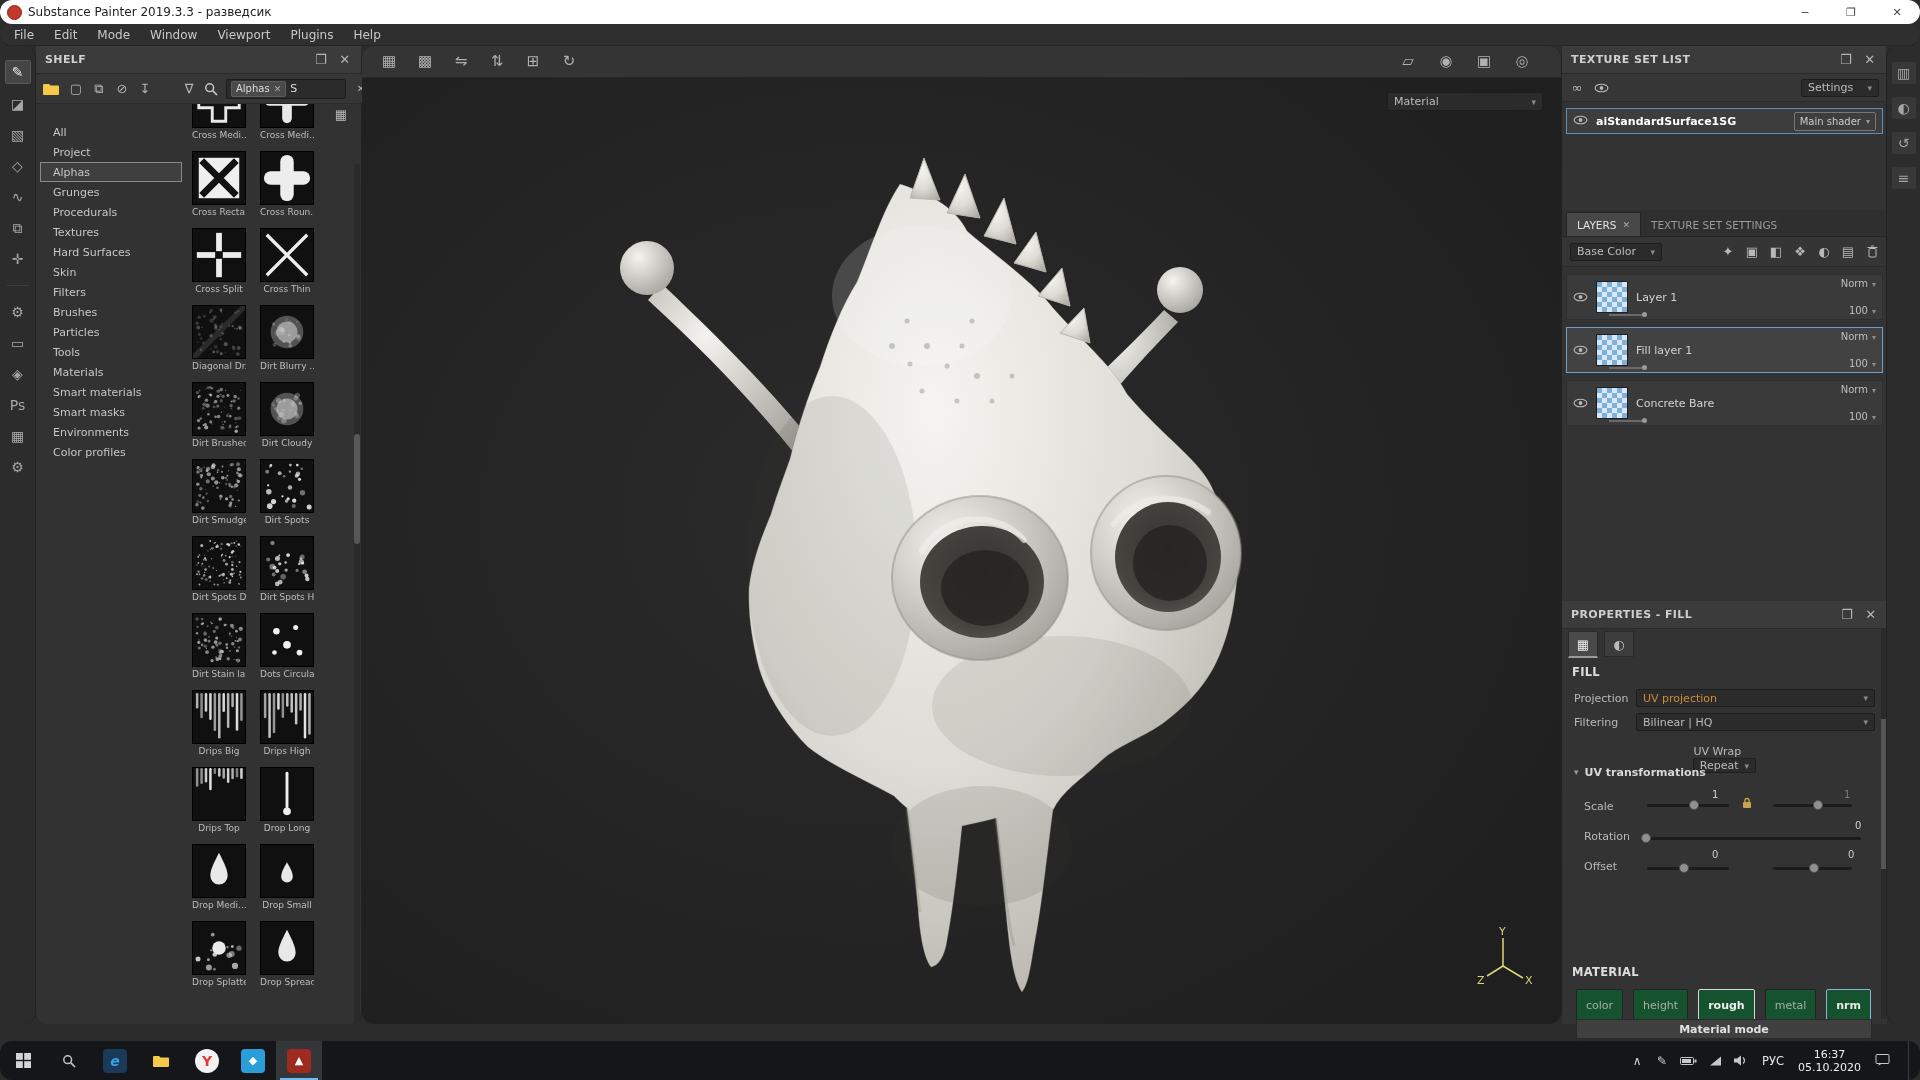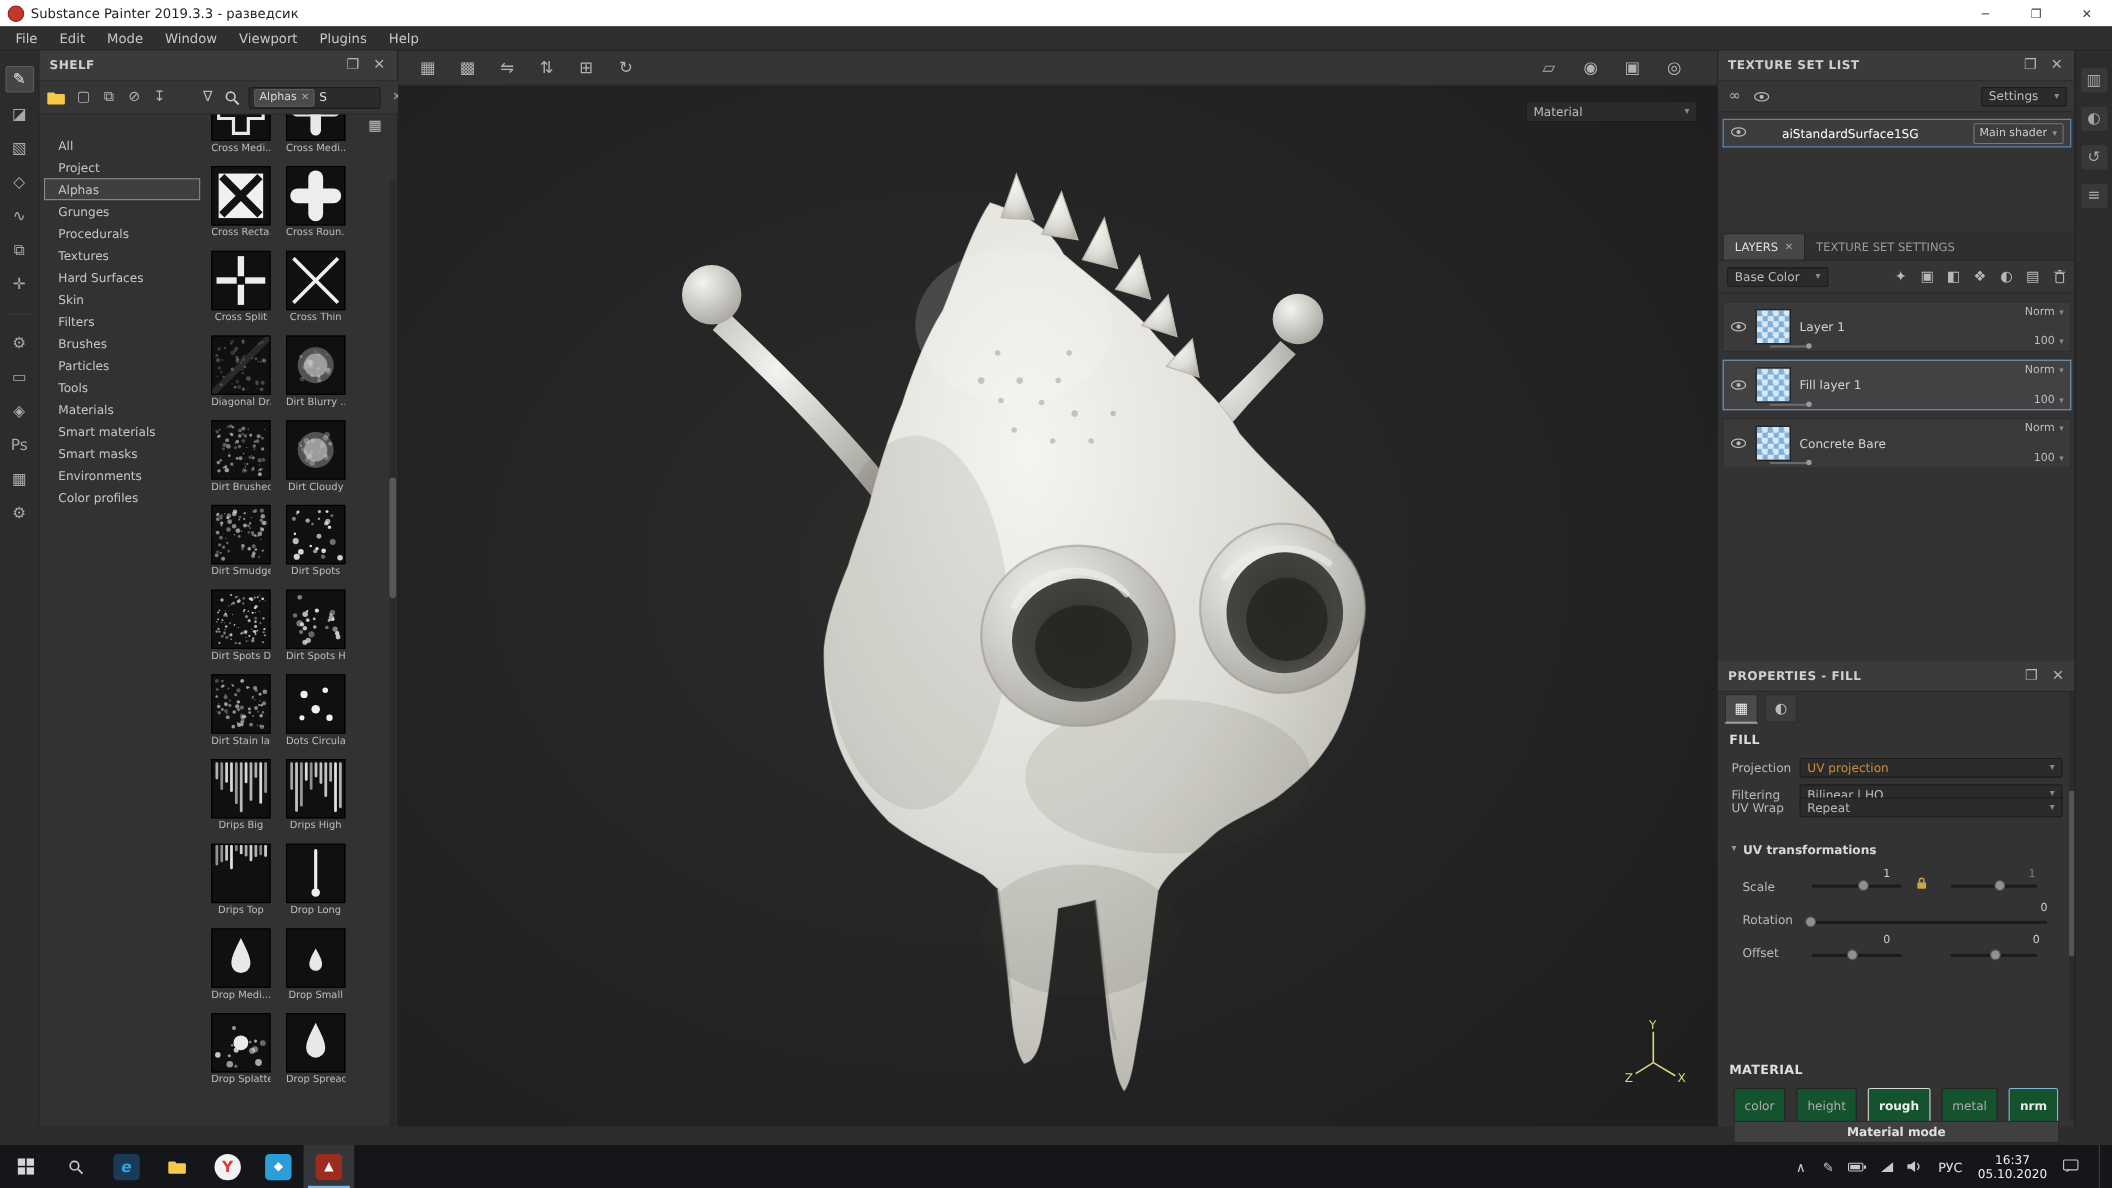--- a/index.html
+++ b/index.html
@@ -1,19 +1,19 @@
 <!DOCTYPE html>
 <html><head>
 <meta charset="utf-8">
 <style>
   html,body{margin:0;padding:0;background:#000;}
   #stage{position:relative;width:1920px;height:1080px;overflow:hidden;
     font-family:"DejaVu Sans","Liberation Sans",sans-serif;font-size:11px;color:#c8c8c8;
     background:#2c2c2c;-webkit-font-smoothing:antialiased;}
-  .abs{position:absolute;}
+  .abs{position:absolute;border-radius:12px;}
   
   #titlebar{left:0;top:0;width:1920px;height:24px;background:#ffffff;color:#1a1a1a;
     display:flex;align-items:center;}
   #app-logo{width:13px;height:13px;border-radius:50%;background:#c2392b;margin:0 6px 0 7px;
     display:inline-block;border:1px solid #8e2418;}
   #win-title{font-size:12px;color:#222;}
   #win-controls{margin-left:auto;display:flex;height:100%;}
   .win-btn{width:46px;height:100%;display:flex;align-items:center;justify-content:center;
     color:#444;font-size:11px;}
   
@@ -72,21 +72,21 @@
   #model-svg{position:absolute;left:0;top:0;}
   #axis-gizmo{position:absolute;right:26px;bottom:36px;width:60px;height:62px;}
   #axis-gizmo text{font-size:11px;fill:#d8d87a;}
   
   #right-col{left:1561px;top:46px;width:325px;height:978px;background:#333333;border-left:1px solid #222;box-sizing:border-box;}
   #tsl-toolbar{position:absolute;left:0;top:28px;width:325px;height:28px;display:flex;align-items:center;
     padding:0 8px;gap:10px;box-sizing:border-box;background:#363636;border-bottom:1px solid #2b2b2b;}
   #tsl-settings{margin-left:auto;width:78px;height:18px;}
   #tsl-row{position:absolute;left:4px;top:62px;width:317px;height:26px;display:flex;align-items:center;
     gap:8px;padding:0 6px;box-sizing:border-box;background:#3d3d3d;border:1px solid #5c8fbe;}
-  #tsl-name{font-weight:normal;color:#fff;font-size:11px;margin-left:24px;}
+  #tsl-name{font-weight:bold;color:#fff;font-size:11px;}
   #main-shader-btn{margin-left:auto;border:1px solid #777;border-radius:2px;height:17px;
     display:flex;align-items:center;padding:0 5px;font-size:10px;color:#ccc;gap:5px;}
   
   #layers-tabs{position:absolute;left:0;top:164px;width:325px;height:27px;background:#2f2f2f;
     border-bottom:1px solid #242424;display:flex;align-items:flex-end;padding-left:4px;box-sizing:border-box;}
   .tab{height:23px;display:flex;align-items:center;padding:0 10px;font-size:10.5px;color:#9b9b9b;gap:6px;}
   .tab.active{background:#474747;color:#e2e2e2;border:1px solid #242424;border-bottom:none;border-radius:2px 2px 0 0;}
   .tab .x{font-size:9px;color:#aaa;}
   #layers-toolbar{position:absolute;left:0;top:191px;width:325px;height:30px;display:flex;align-items:center;
     padding:0 8px;box-sizing:border-box;gap:9px;background:#353535;border-bottom:1px solid #2b2b2b;}
@@ -1127,21 +1127,21 @@
             <span class="arr">▾</span>
         </div>
       </div>
       <div class="prow" style="top:112px;">
         <span class="plabel">Filtering</span>
         <div class="dd">
           <span>Bilinear | HQ</span>
             <span class="arr">▾</span>
         </div>
       </div>
-      <div class="prow" style="top:124px;">
+      <div class="prow" style="top:144px;flex-direction:column;">
         <span class="plabel">UV Wrap</span>
         <div class="dd">
           <span>Repeat</span>
             <span class="arr">▾</span>
         </div>
       </div>
 
       <div class="prow" style="top:162px;color:#d8d8d8;font-weight:bold;">
         <span style="color:#9a9a9a;margin-right:6px;font-size:9px;">▾</span>
         <span>UV transformations</span>

